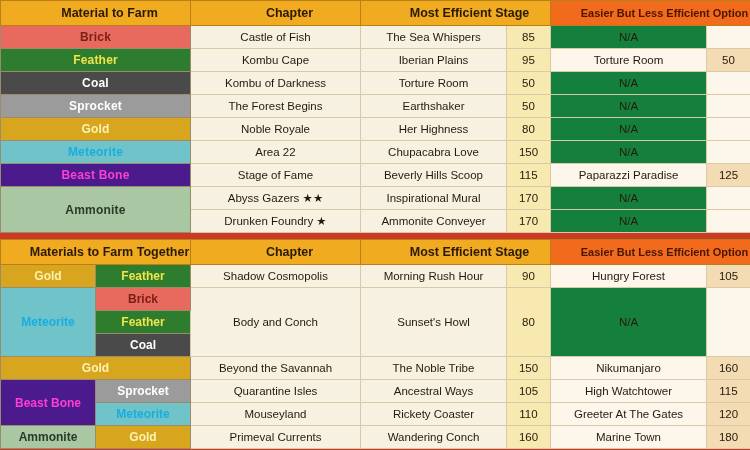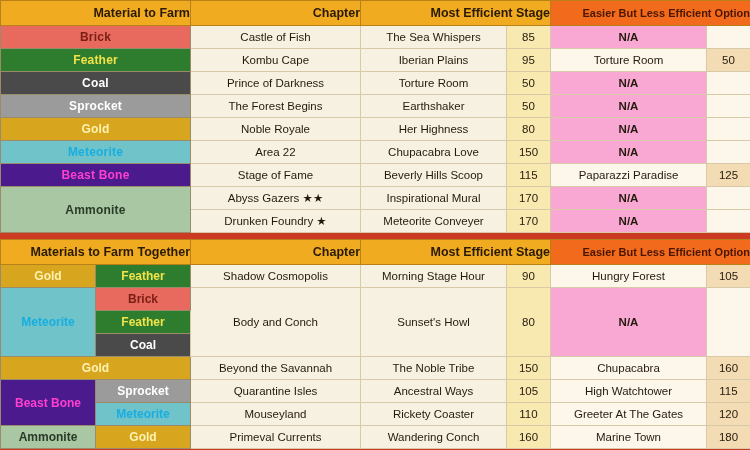--- a/index.html
+++ b/index.html
@@ -11,21 +11,21 @@
     color:#1a1a1a;
   }
   .sheet{width:750px;height:450px;position:relative;background:#cc3a23;}
 
   table{border-collapse:collapse;width:750px;table-layout:fixed;}
   td,th{padding:0;margin:0;}
 
   .hdr{
     height:24px;
     font-weight:bold;
-    text-align:right;
+    text-align:center;
     vertical-align:middle;
     font-size:12.5px;
     color:#2b1a06;
     background:#f0ab20;
     border:1px solid #b9801a;
     padding-left:28px;
   }
   .hdr.orange{
     background:#f26a1b;
     color:#4a1600;
@@ -48,23 +48,22 @@
     width:44px;
   }
   .cell.opt{
     background:#fdf6ea;
   }
   .cell.optnum{
     background:#f3dcb4;
     width:44px;
   }
   .cell.na{
-    background:#f9a8d4;
-    text-align:center;
-    font-weight:bold;
+    background:#15803d;
+    text-align:center;
   }
 
   .matcell{
     height:22px;
     text-align:center;
     vertical-align:middle;
     font-weight:bold;
     font-size:12px;
     border:1px solid #9a8b6a;
     letter-spacing:.2px;
@@ -109,21 +108,21 @@
       <td class="matcell" style="background:#2e7d2e;color:#f2e34a;">Feather</td>
       <td class="cell">Kombu Cape</td>
       <td class="cell">Iberian Plains</td>
       <td class="cell num">95</td>
       <td class="cell opt">Torture Room</td>
       <td class="cell optnum">50</td>
     </tr>
 
     <tr>
       <td class="matcell" style="background:#4a4a4a;color:#ffffff;">Coal</td>
-      <td class="cell">Prince of Darkness</td>
+      <td class="cell">Kombu of Darkness</td>
       <td class="cell">Torture Room</td>
       <td class="cell num">50</td>
       <td class="cell na">N/A</td>
       <td class="cell opt"></td>
     </tr>
 
     <tr>
       <td class="matcell" style="background:#9b9b9b;color:#ffffff;">Sprocket</td>
       <td class="cell">The Forest Begins</td>
       <td class="cell">Earthshaker</td>
@@ -162,21 +161,21 @@
     <tr>
       <td class="matcell" rowspan="2" style="background:#a8c7a2;color:#2a3a28;">Ammonite</td>
       <td class="cell">Abyss Gazers ★★</td>
       <td class="cell">Inspirational Mural</td>
       <td class="cell num">170</td>
       <td class="cell na">N/A</td>
       <td class="cell opt"></td>
     </tr>
     <tr>
       <td class="cell">Drunken Foundry ★</td>
-      <td class="cell">Meteorite Conveyer</td>
+      <td class="cell">Ammonite Conveyer</td>
       <td class="cell num">170</td>
       <td class="cell na">N/A</td>
       <td class="cell opt"></td>
     </tr>
   </tbody>
     </table>
 
   <div style="height:6px;background:#cc3a23;"></div>
 
   <table>
@@ -194,21 +193,21 @@
       <th class="hdr mat" colspan="2">Materials to Farm Together</th>
       <th class="hdr">Chapter</th>
       <th class="hdr" colspan="2">Most Efficient Stage</th>
       <th class="hdr orange" colspan="2">Easier But Less Efficient Option</th>
     </tr>
 
     <tr>
       <td class="halfcell" style="background:#d8a51e;color:#fdf3b0;">Gold</td>
       <td class="halfcell" style="background:#2e7d2e;color:#f2e34a;">Feather</td>
       <td class="cell">Shadow Cosmopolis</td>
-      <td class="cell">Morning Stage Hour</td>
+      <td class="cell">Morning Rush Hour</td>
       <td class="cell num">90</td>
       <td class="cell opt">Hungry Forest</td>
       <td class="cell optnum">105</td>
     </tr>
 
     <tr>
       <td class="halfcell" rowspan="3" style="background:#6fc3c9;color:#18aee0;">Meteorite</td>
       <td class="halfcell" style="background:#e8695e;color:#7a1f15;">Brick</td>
       <td class="cell" rowspan="3">Body and Conch</td>
       <td class="cell" rowspan="3">Sunset's Howl</td>
@@ -221,21 +220,21 @@
     </tr>
     <tr>
       <td class="halfcell" style="background:#4a4a4a;color:#ffffff;">Coal</td>
     </tr>
 
     <tr>
       <td class="halfcell" colspan="2" style="background:#d8a51e;color:#fdf3b0;">Gold</td>
       <td class="cell">Beyond the Savannah</td>
       <td class="cell">The Noble Tribe</td>
       <td class="cell num">150</td>
-      <td class="cell opt">Chupacabra</td>
+      <td class="cell opt">Nikumanjaro</td>
       <td class="cell optnum">160</td>
     </tr>
 
     <tr>
       <td class="halfcell" rowspan="2" style="background:#4b1a8c;color:#ff3fd0;">Beast Bone</td>
       <td class="halfcell" style="background:#9b9b9b;color:#ffffff;">Sprocket</td>
       <td class="cell">Quarantine Isles</td>
       <td class="cell">Ancestral Ways</td>
       <td class="cell num">105</td>
       <td class="cell opt">High Watchtower</td>

